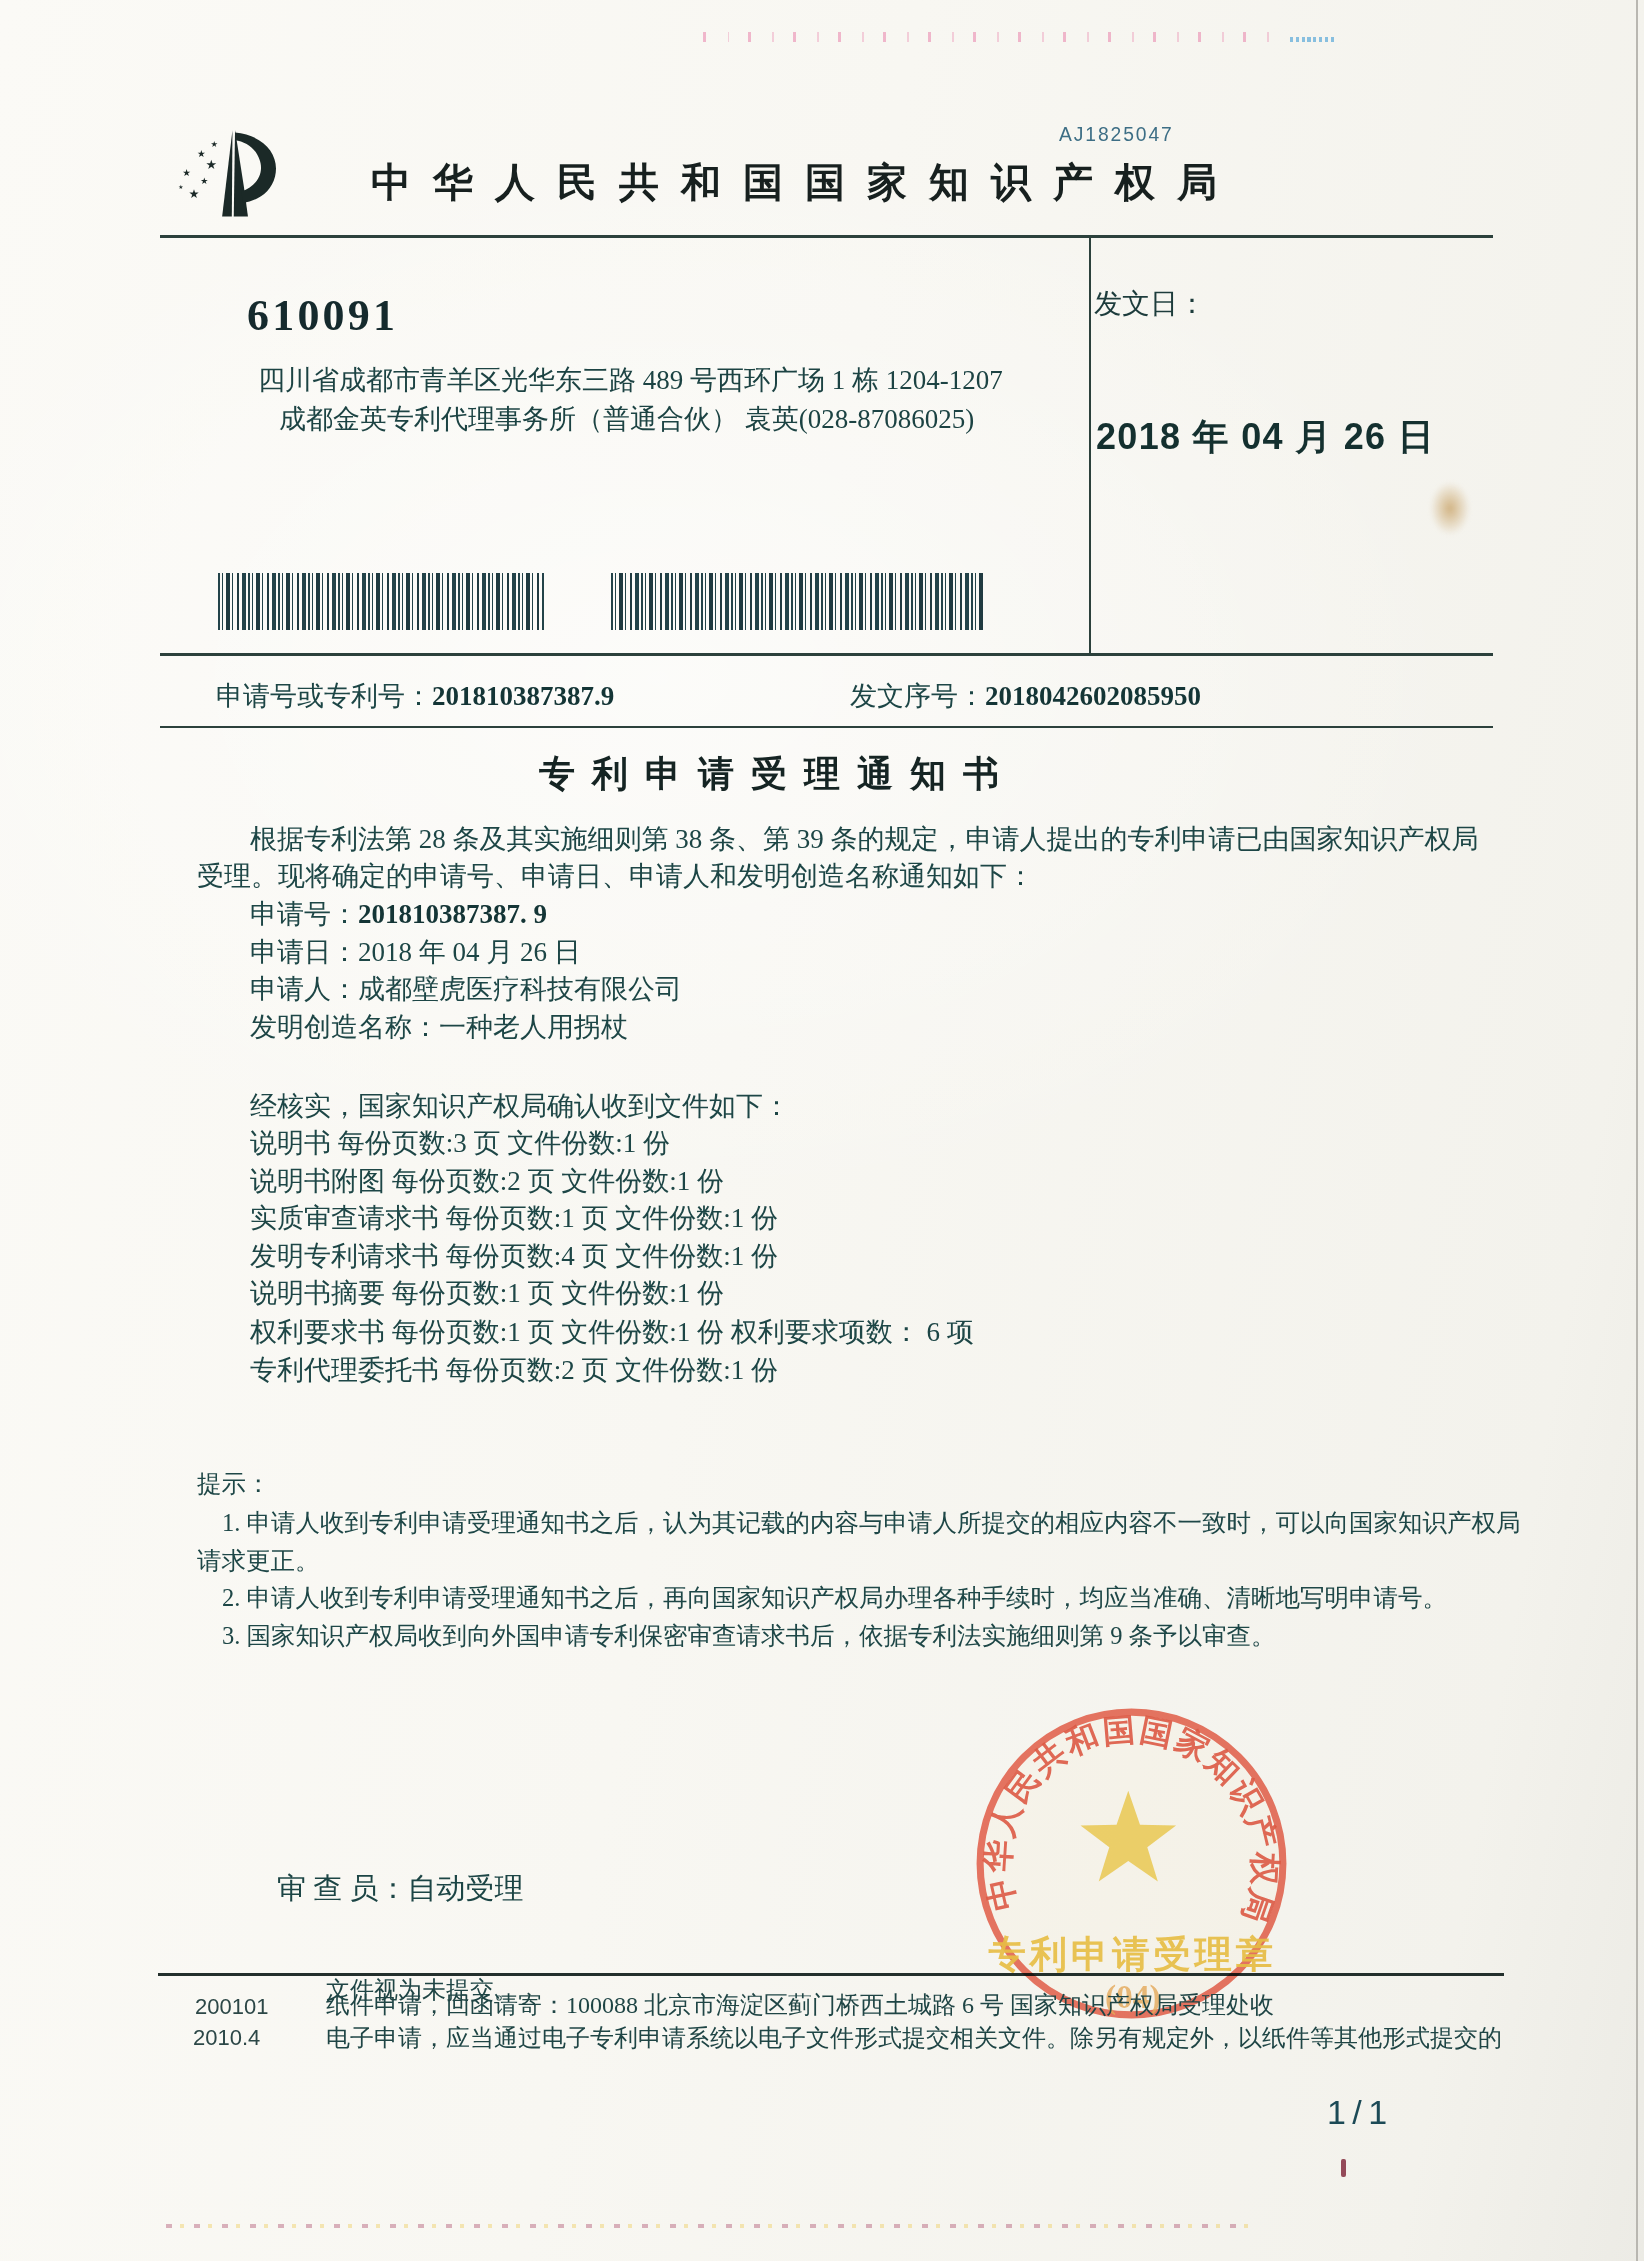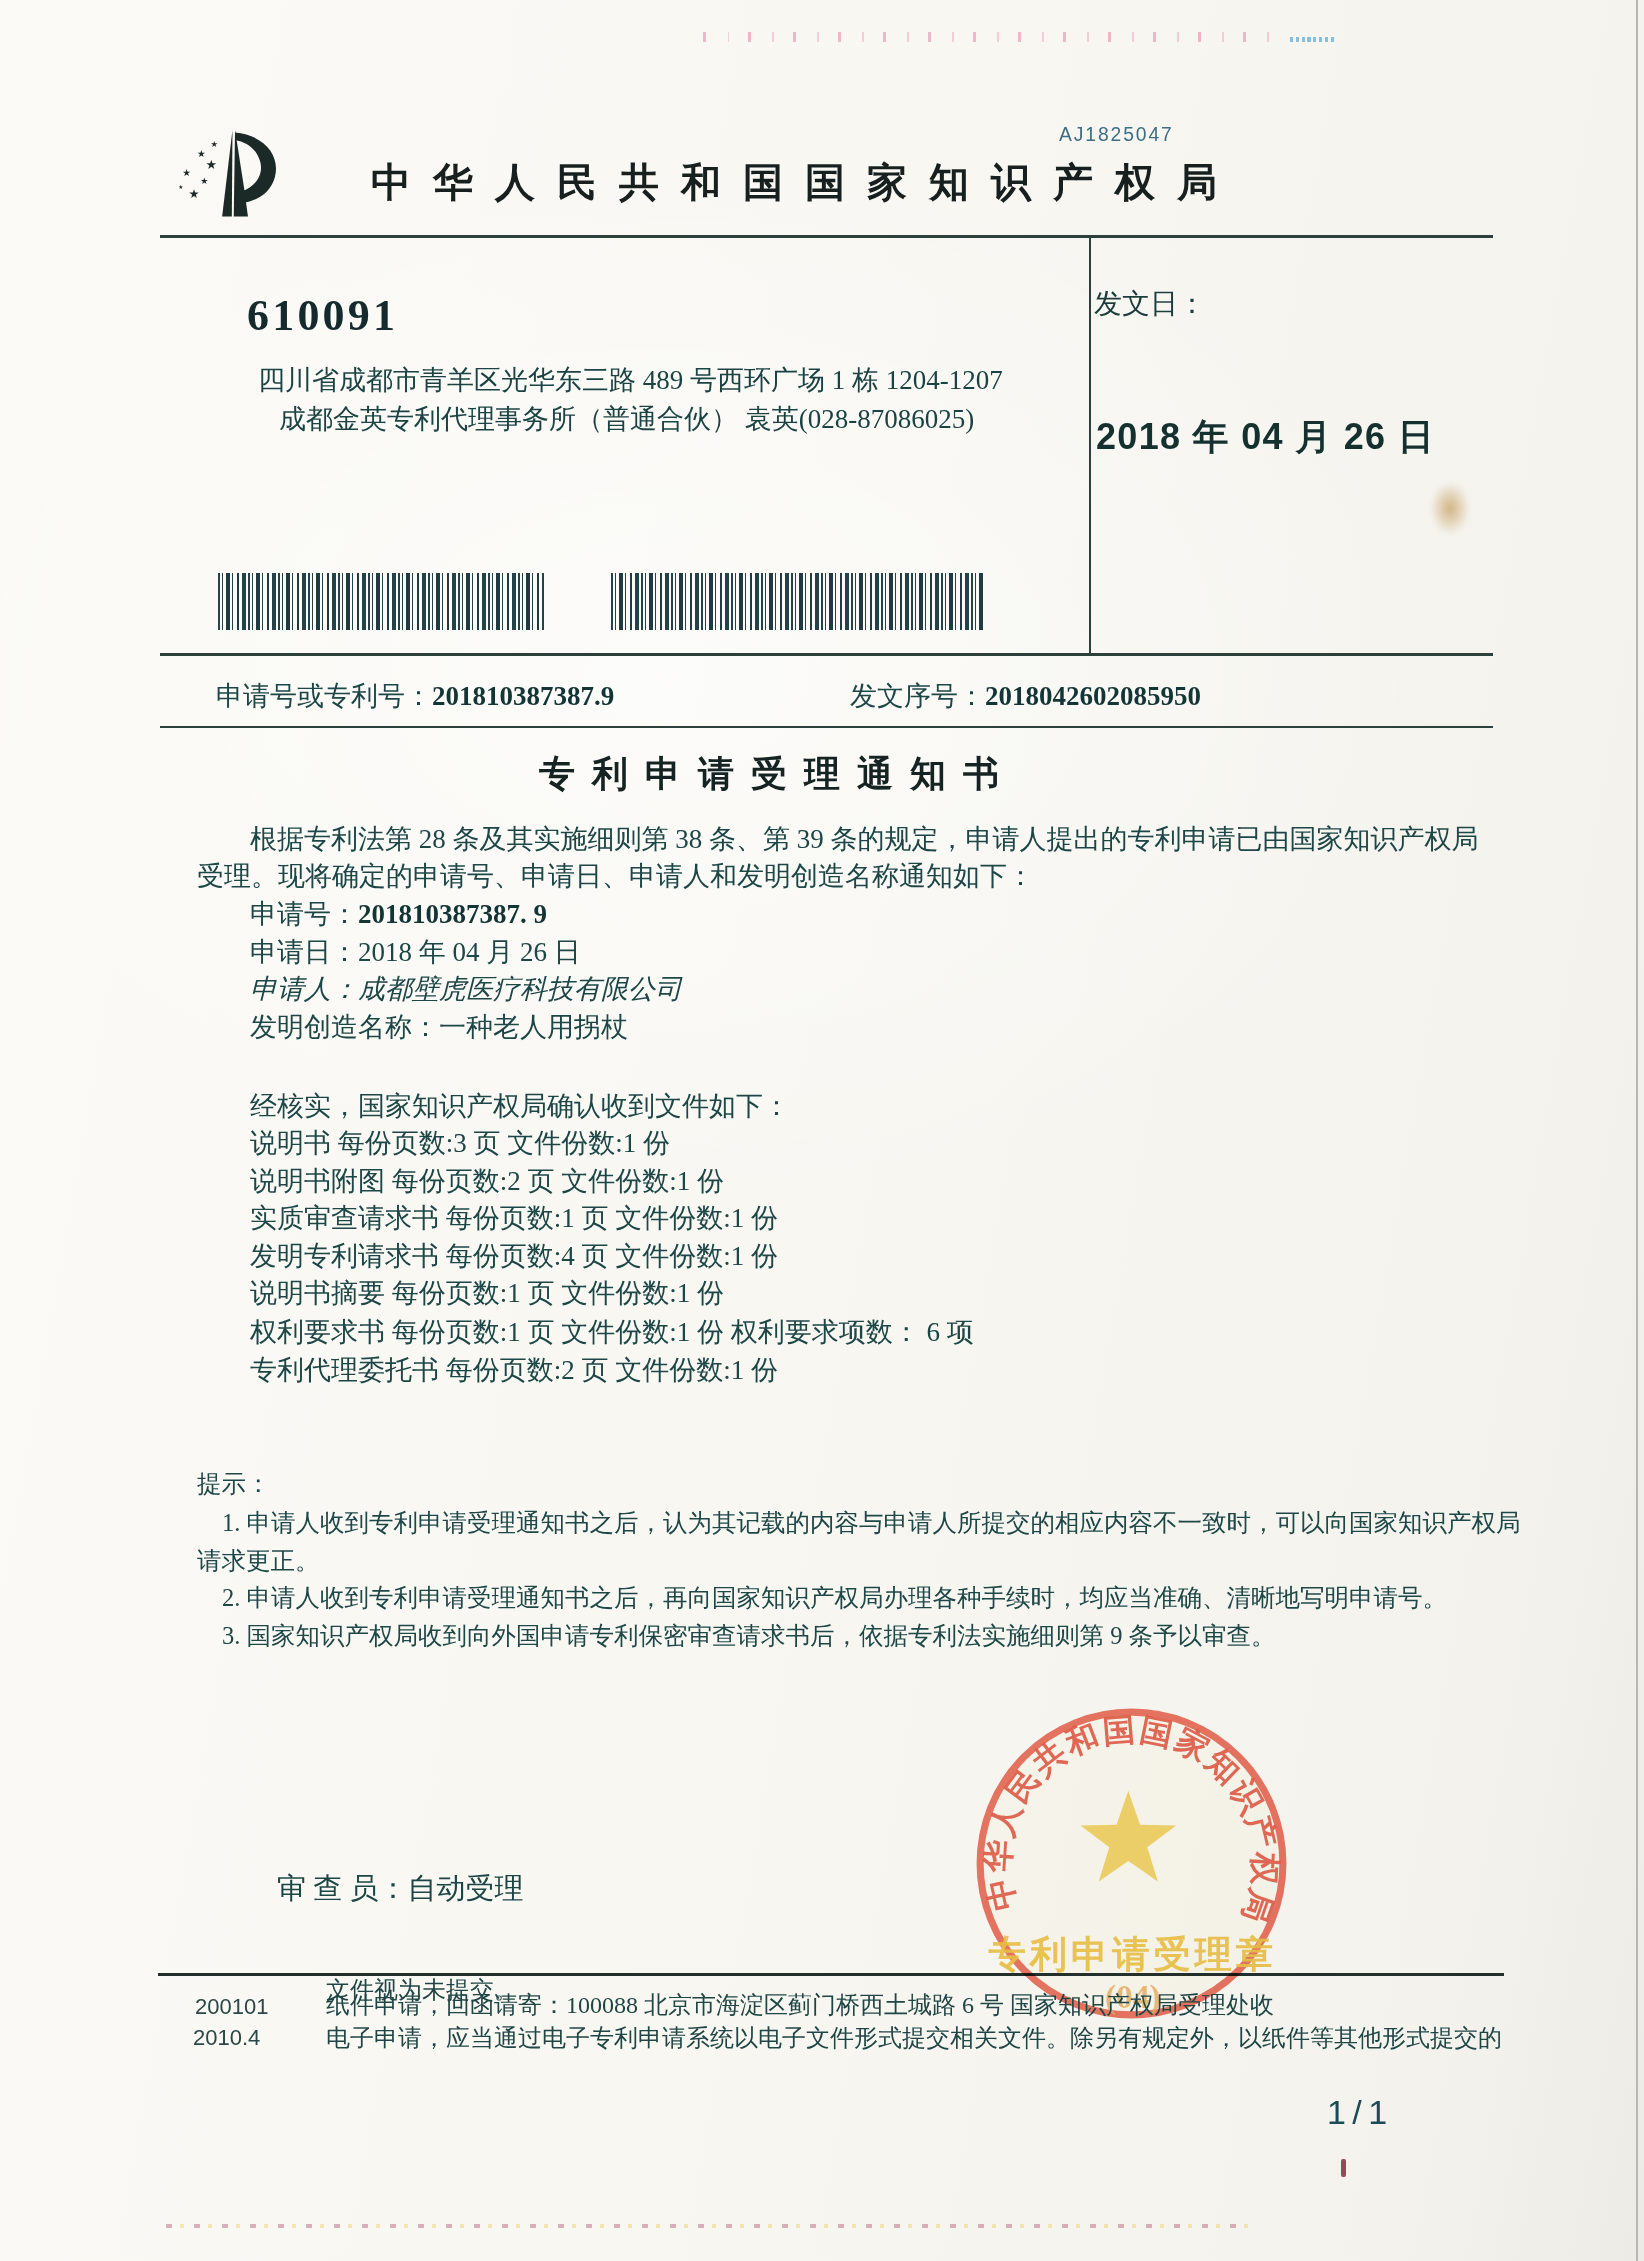--- a/index.html
+++ b/index.html
@@ -93,21 +93,21 @@
 
   <div class="ln" style="left:250px;top:824px;font-size:27px;">根据专利法第 28 条及其实施细则第 38 条、第 39 条的规定，申请人提出的专利申请已由国家知识产权局</div>
   <div class="ln" style="left:197px;top:861px;font-size:27px;">受理。现将确定的申请号、申请日、申请人和发明创造名称通知如下：</div>
 
   <div class="ln" style="left:250px;top:899px;font-size:27px;">
     <span>申请号：</span><span class="b field-value">201810387387. 9</span>
   </div>
   <div class="ln" style="left:250px;top:937px;font-size:27px;">
     <span>申请日：</span><span>2018 年 04 月 26 日</span>
   </div>
-  <div class="ln" style="left:250px;top:974px;font-size:27px;font-style:italic;">
+  <div class="ln" style="left:250px;top:974px;font-size:27px;">
     <span>申请人：</span><span>成都壁虎医疗科技有限公司</span>
   </div>
   <div class="ln" style="left:250px;top:1012px;font-size:27px;">
     <span>发明创造名称：</span><span>一种老人用拐杖</span>
   </div>
 
   <div class="ln" style="left:250px;top:1091px;font-size:27px;">经核实，国家知识产权局确认收到文件如下：</div>
   <div class="ln" style="left:250px;top:1128px;font-size:27px;">说明书 每份页数:3 页 文件份数:1 份</div>
   <div class="ln" style="left:250px;top:1166px;font-size:27px;">说明书附图 每份页数:2 页 文件份数:1 份</div>
   <div class="ln" style="left:250px;top:1203px;font-size:27px;">实质审查请求书 每份页数:1 页 文件份数:1 份</div>

